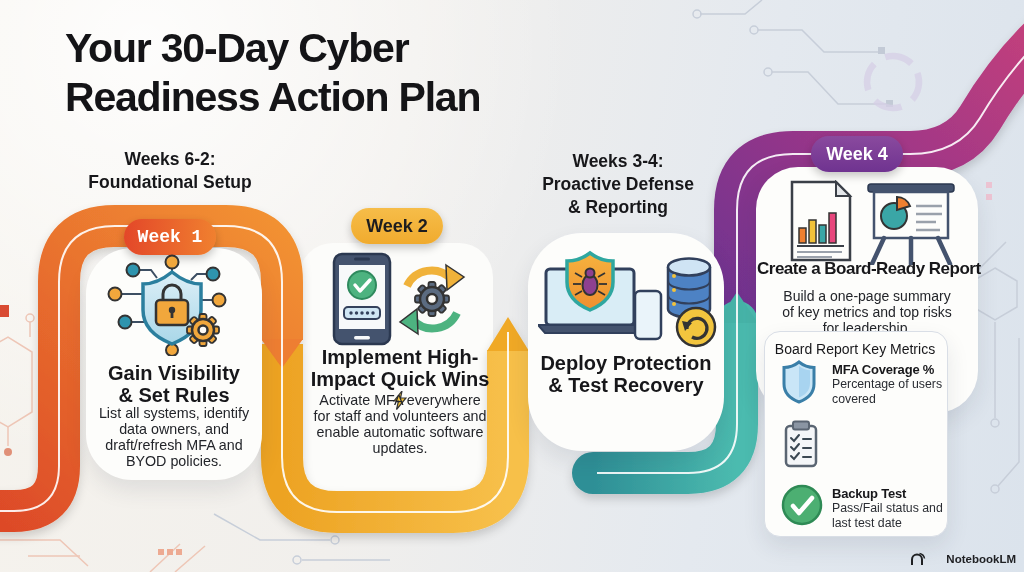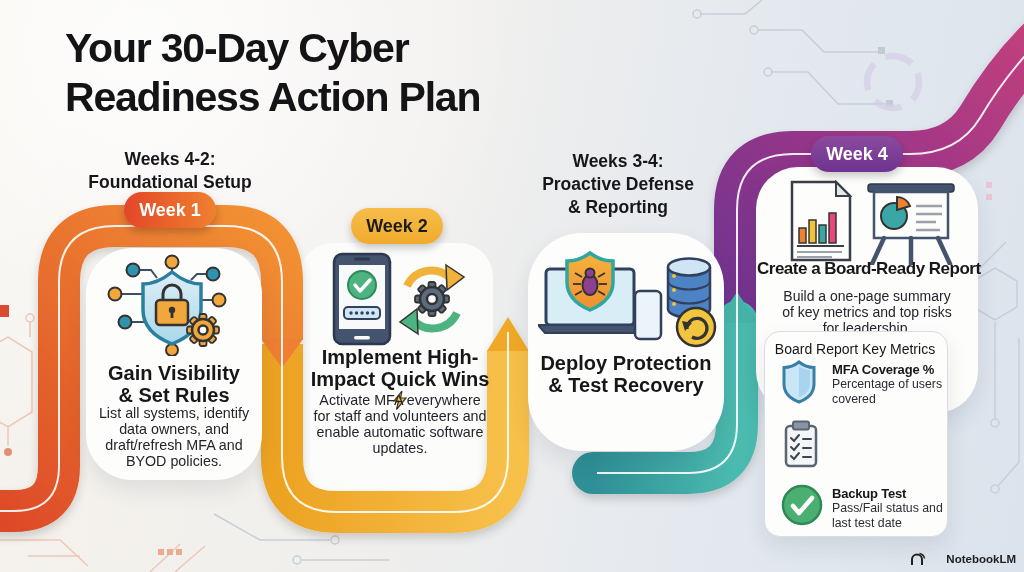--- a/index.html
+++ b/index.html
@@ -123,31 +123,31 @@
       <path d="M-8,511 H14 Q59,511 59,466 V282 Q59,226 115,226 H226 Q282,226 282,282 V362"></path>
       <path d="M282,352 V457 Q282,512 337,512 H453 Q508,512 508,457 V332"></path>
       <path d="M597,473 H688 Q737,473 737,424 V300"></path>
       <path d="M737,310 V210 Q737,154 793,154 H910 Q958,154 980,118 Q1005,76 1036,44 Q1060,20 1078,6"></path>
     </g>
   </svg>
 
   <div class="abs headline pre" style="left:52px;top:24px;width:580px;margin-left:13px;">Your 30-Day Cyber
 Readiness Action Plan</div>
 
-  <div class="abs phase-h pre center" style="left:70px;top:148px;width:200px;">Weeks 4-2:
+  <div class="abs phase-h pre center" style="left:70px;top:148px;width:200px;">Weeks 6-2:
 Foundational Setup</div>
   <div class="abs phase-h pre center" style="left:520px;top:150px;width:196px;">Weeks 3-4:
 Proactive Defense
 &amp; Reporting</div>
 
   <div class="card" style="left:86px;top:248px;width:176px;height:232px;border-radius:46px;"></div>
   <div class="card" style="left:528px;top:233px;width:196px;height:218px;border-radius:54px;"></div>
   <div class="card" style="left:756px;top:167px;width:222px;height:246px;border-radius:42px;"></div>
 
-  <div class="badge" style="left:124px;top:192px;background:linear-gradient(90deg,#e34729,#f0802f);color:#fff;">Week 1</div>
+  <div class="badge" style="left:124px;top:219px;background:linear-gradient(90deg,#e34729,#f0802f);color:#fff;font-family:Liberation Mono, monospace;">Week 1</div>
   <div class="badge" style="left:351px;top:208px;background:linear-gradient(180deg,#f6bd49,#f0ab2e);color:#1d1d1f;">Week 2</div>
   <div class="badge" style="left:811px;top:136px;background:linear-gradient(180deg,#8a4a9e,#6f3390);color:#fff;">Week 4</div>
 
   <svg class="abs" style="left:97px;top:254px;" width="150" height="102" viewBox="0 0 150 102">
     <g stroke="#3d4f63" stroke-width="2" fill="none">
       <path d="M75,8 V22"></path>
         <path d="M36,16 H54 L60,24"></path>
         <path d="M18,40 H48"></path>
       <path d="M28,68 H50 L56,62"></path>
         <path d="M75,96 V86"></path>

